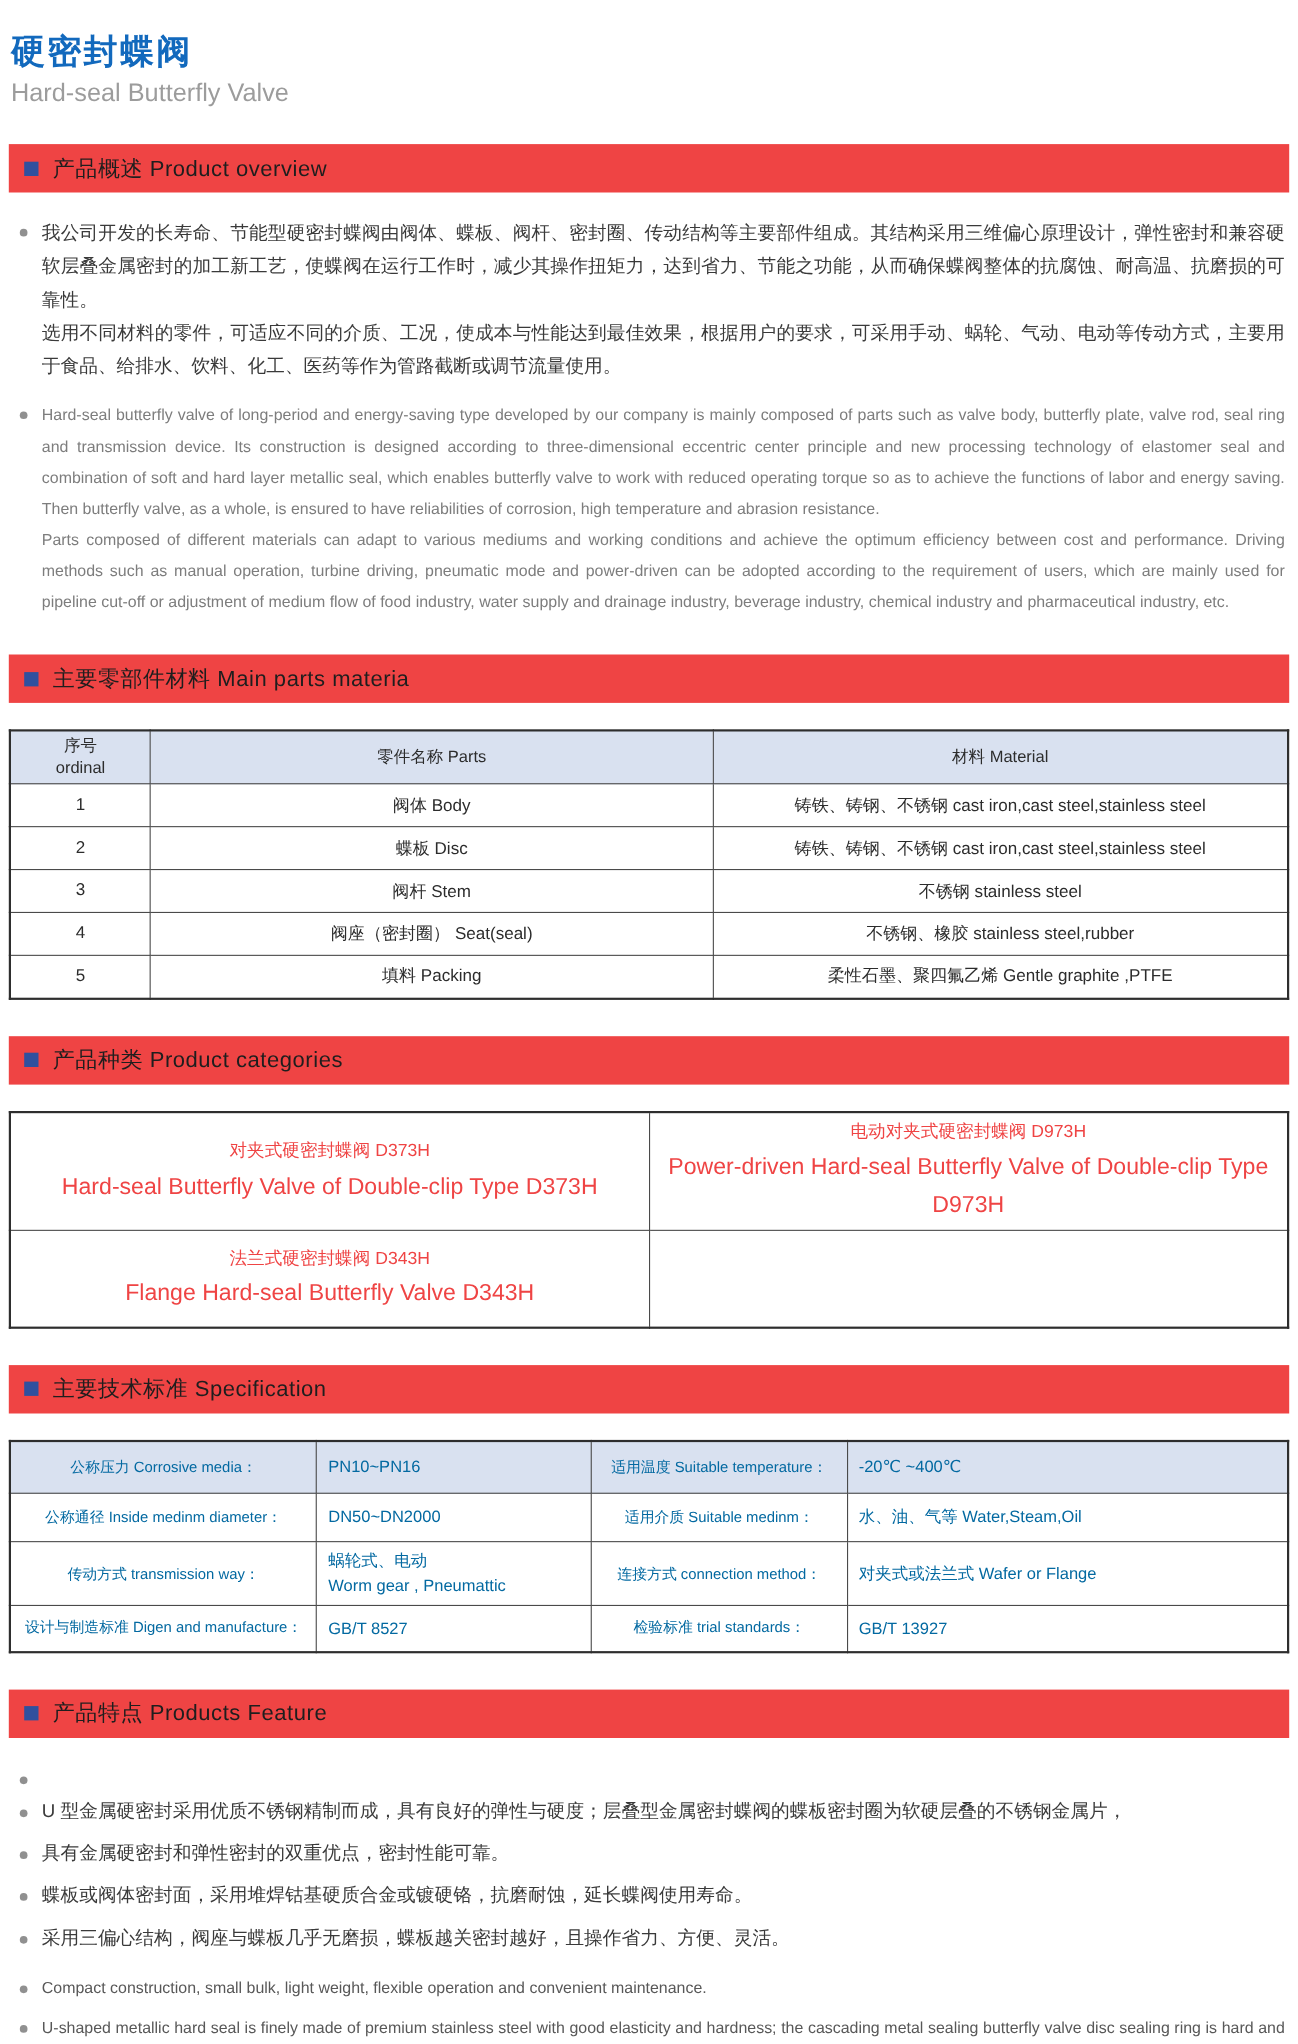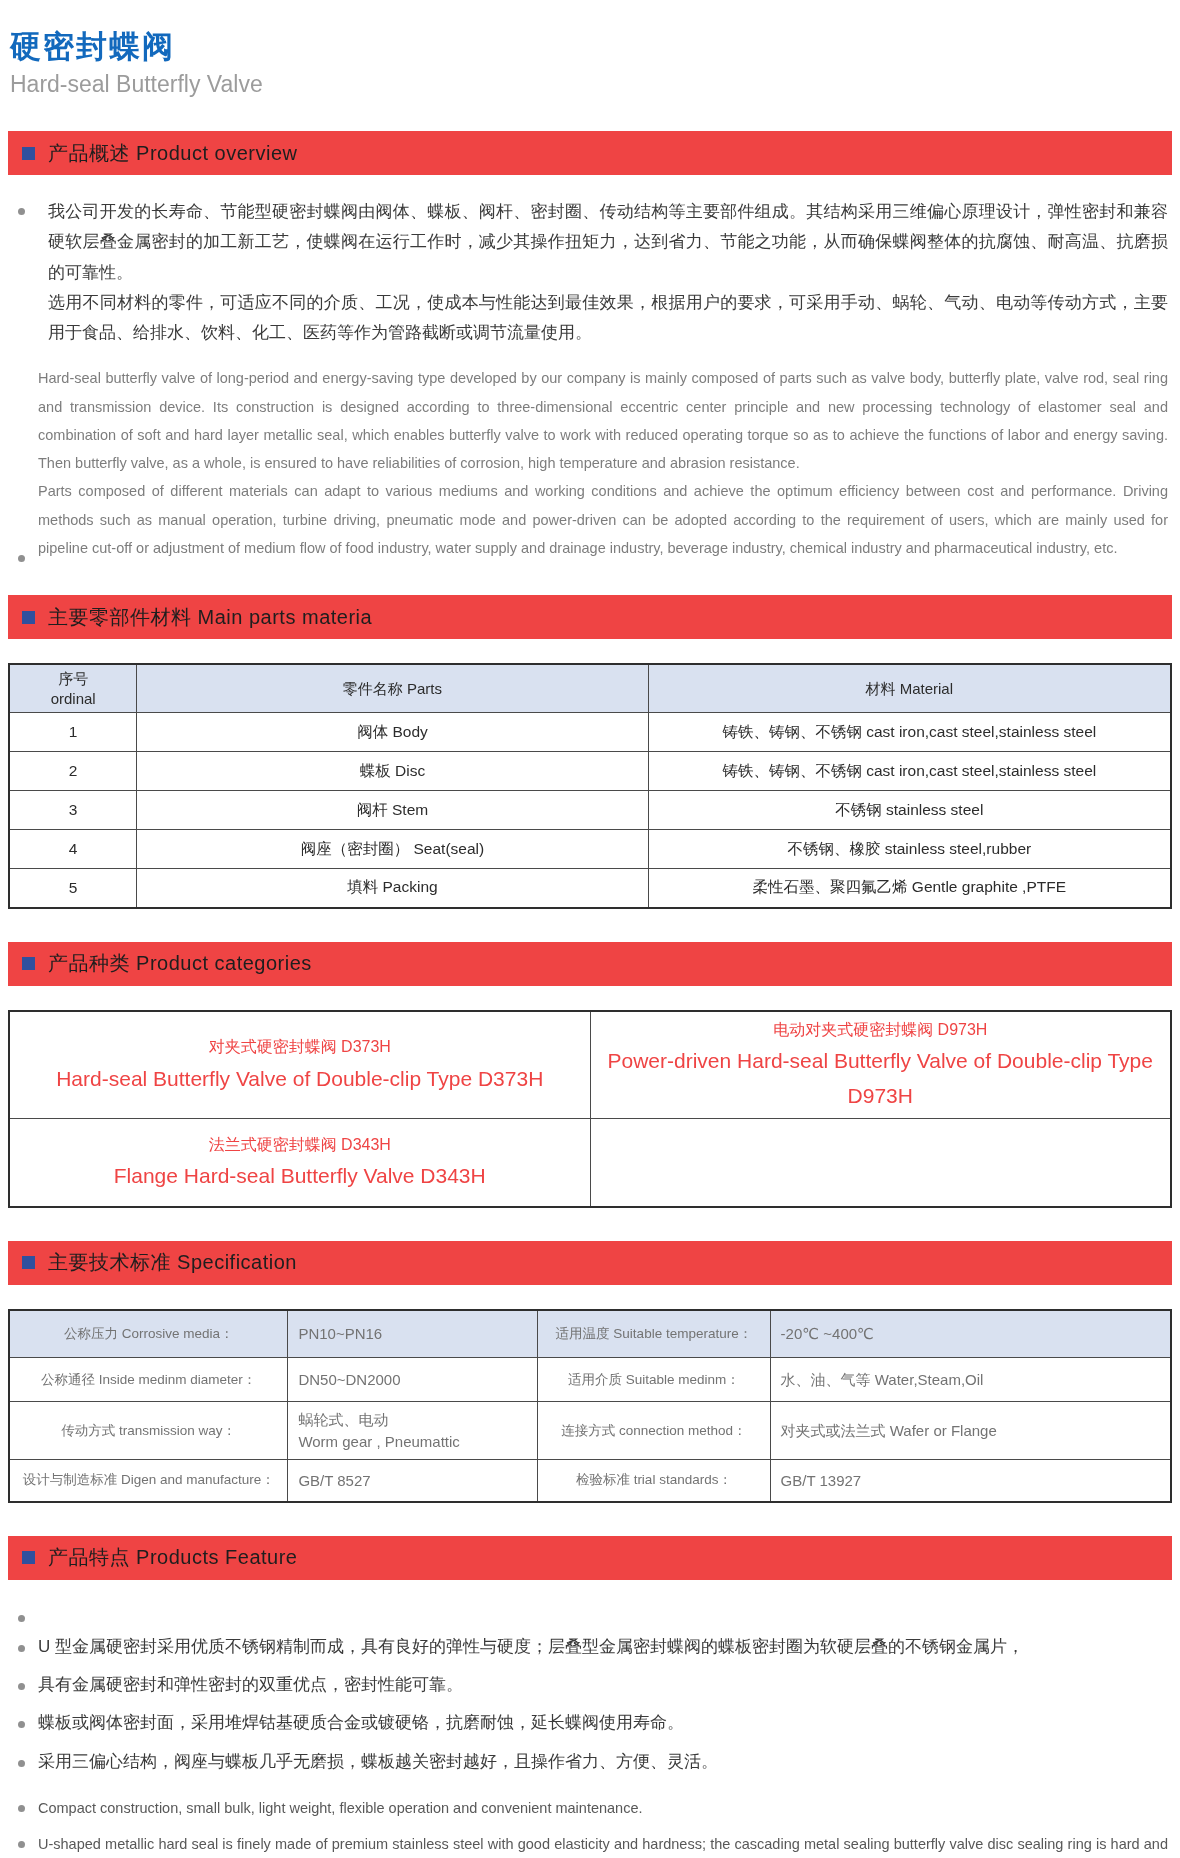--- a/index.html
+++ b/index.html
@@ -13,37 +13,37 @@
 
   
   .section-bar { margin-top:33px; height:44px; background:#ef4444; display:flex; align-items:center; padding-left:14px; }
   .section-bar .sq { width:13px; height:13px; background:#30509e; margin-right:13px; flex:none; }
   .section-bar .txt { font-size:20px; color:#1e1e1e; letter-spacing:0.5px; }
 
   
   .bullet-row { display:flex; }
   .dot { width:7px; height:7px; border-radius:50%; background:#909090; margin:11px 13px 0 2px; flex:none; }
   .dot.en { margin-top:10px; }
-  .overview-zh { margin:22px 4px 0 8px;gap:10px; }
+  .overview-zh { margin:22px 4px 0 8px; }
   .overview-zh .body-txt { font-size:17px; color:#3a3a3a; line-height:1.78; text-align:justify; white-space:pre-line; }
-  .overview-en { margin:16px 4px 0 8px;align-items:flex-end; }
+  .overview-en { margin:16px 4px 0 8px; }
   .overview-en .body-txt { font-size:14.5px; color:#7d7d7d; line-height:1.95; text-align:justify; white-space:pre-line; }
 
   
   table.tbl { border-collapse:collapse; width:100%; margin-top:24px; border:2px solid #2e2e2e; table-layout:fixed; }
   table.tbl th, table.tbl td { border:1px solid #4a4a4a; text-align:center; vertical-align:middle; padding:4px 6px; }
 
   .parts th { background:#d9e1f0; font-weight:normal; font-size:15px; color:#2c2c2c; height:48px; white-space:pre-line; line-height:1.3; }
   .parts td { font-size:15.5px; color:#2c2c2c; height:39px; }
 
   .cats td { height:88px; color:#ef4444; }
   .cats .c-zh { font-size:16px; line-height:1.7; }
   .cats .c-en { font-size:21px; line-height:1.7; }
 
-  .spec td { color:#737373; }
+  .spec td { color:#0369a1; }
   .spec td.lab { font-size:13.5px; }
   .spec td.val { text-align:left; padding-left:10px; font-size:15px; white-space:pre-line; line-height:1.45; }
   .spec tr.hl td { background:#d9e1f0; }
   .spec tr:nth-child(1) td { height:48px; }
   .spec tr:nth-child(2) td { height:44px; }
   .spec tr:nth-child(3) td { height:58px; }
   .spec tr:nth-child(4) td { height:42px; }
 
   
   .features-zh { margin:24px 4px 0 8px; }

